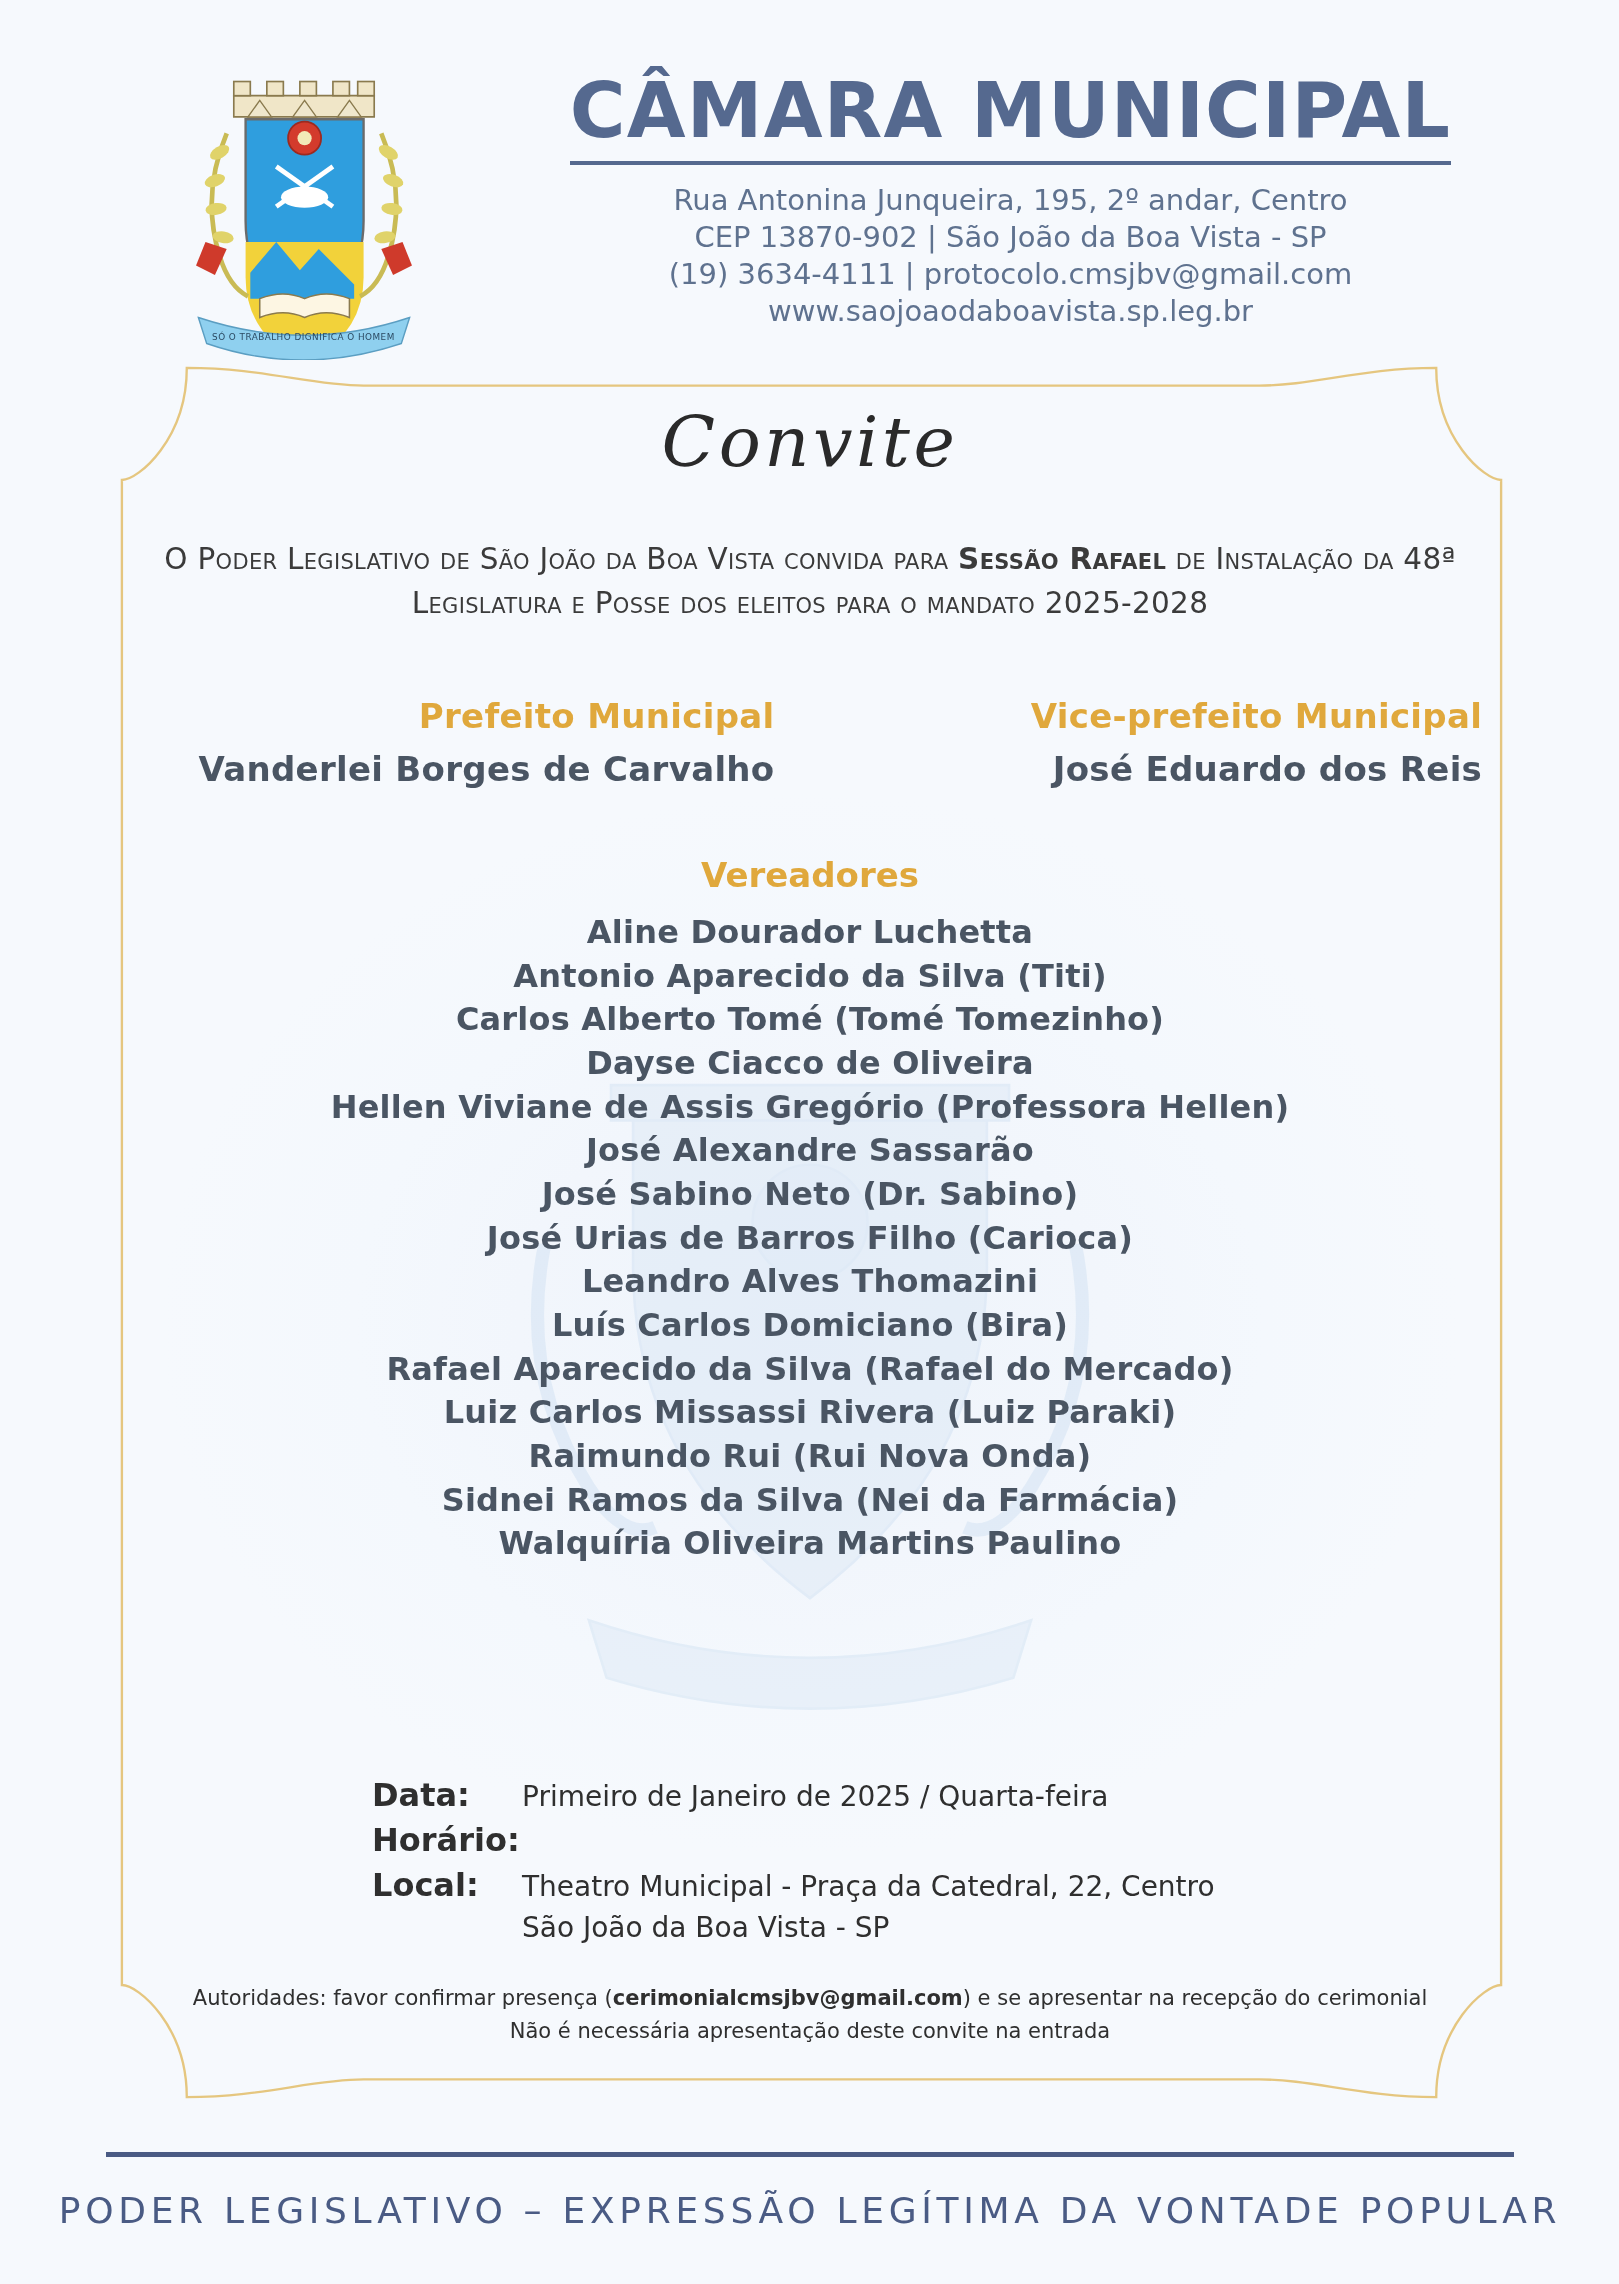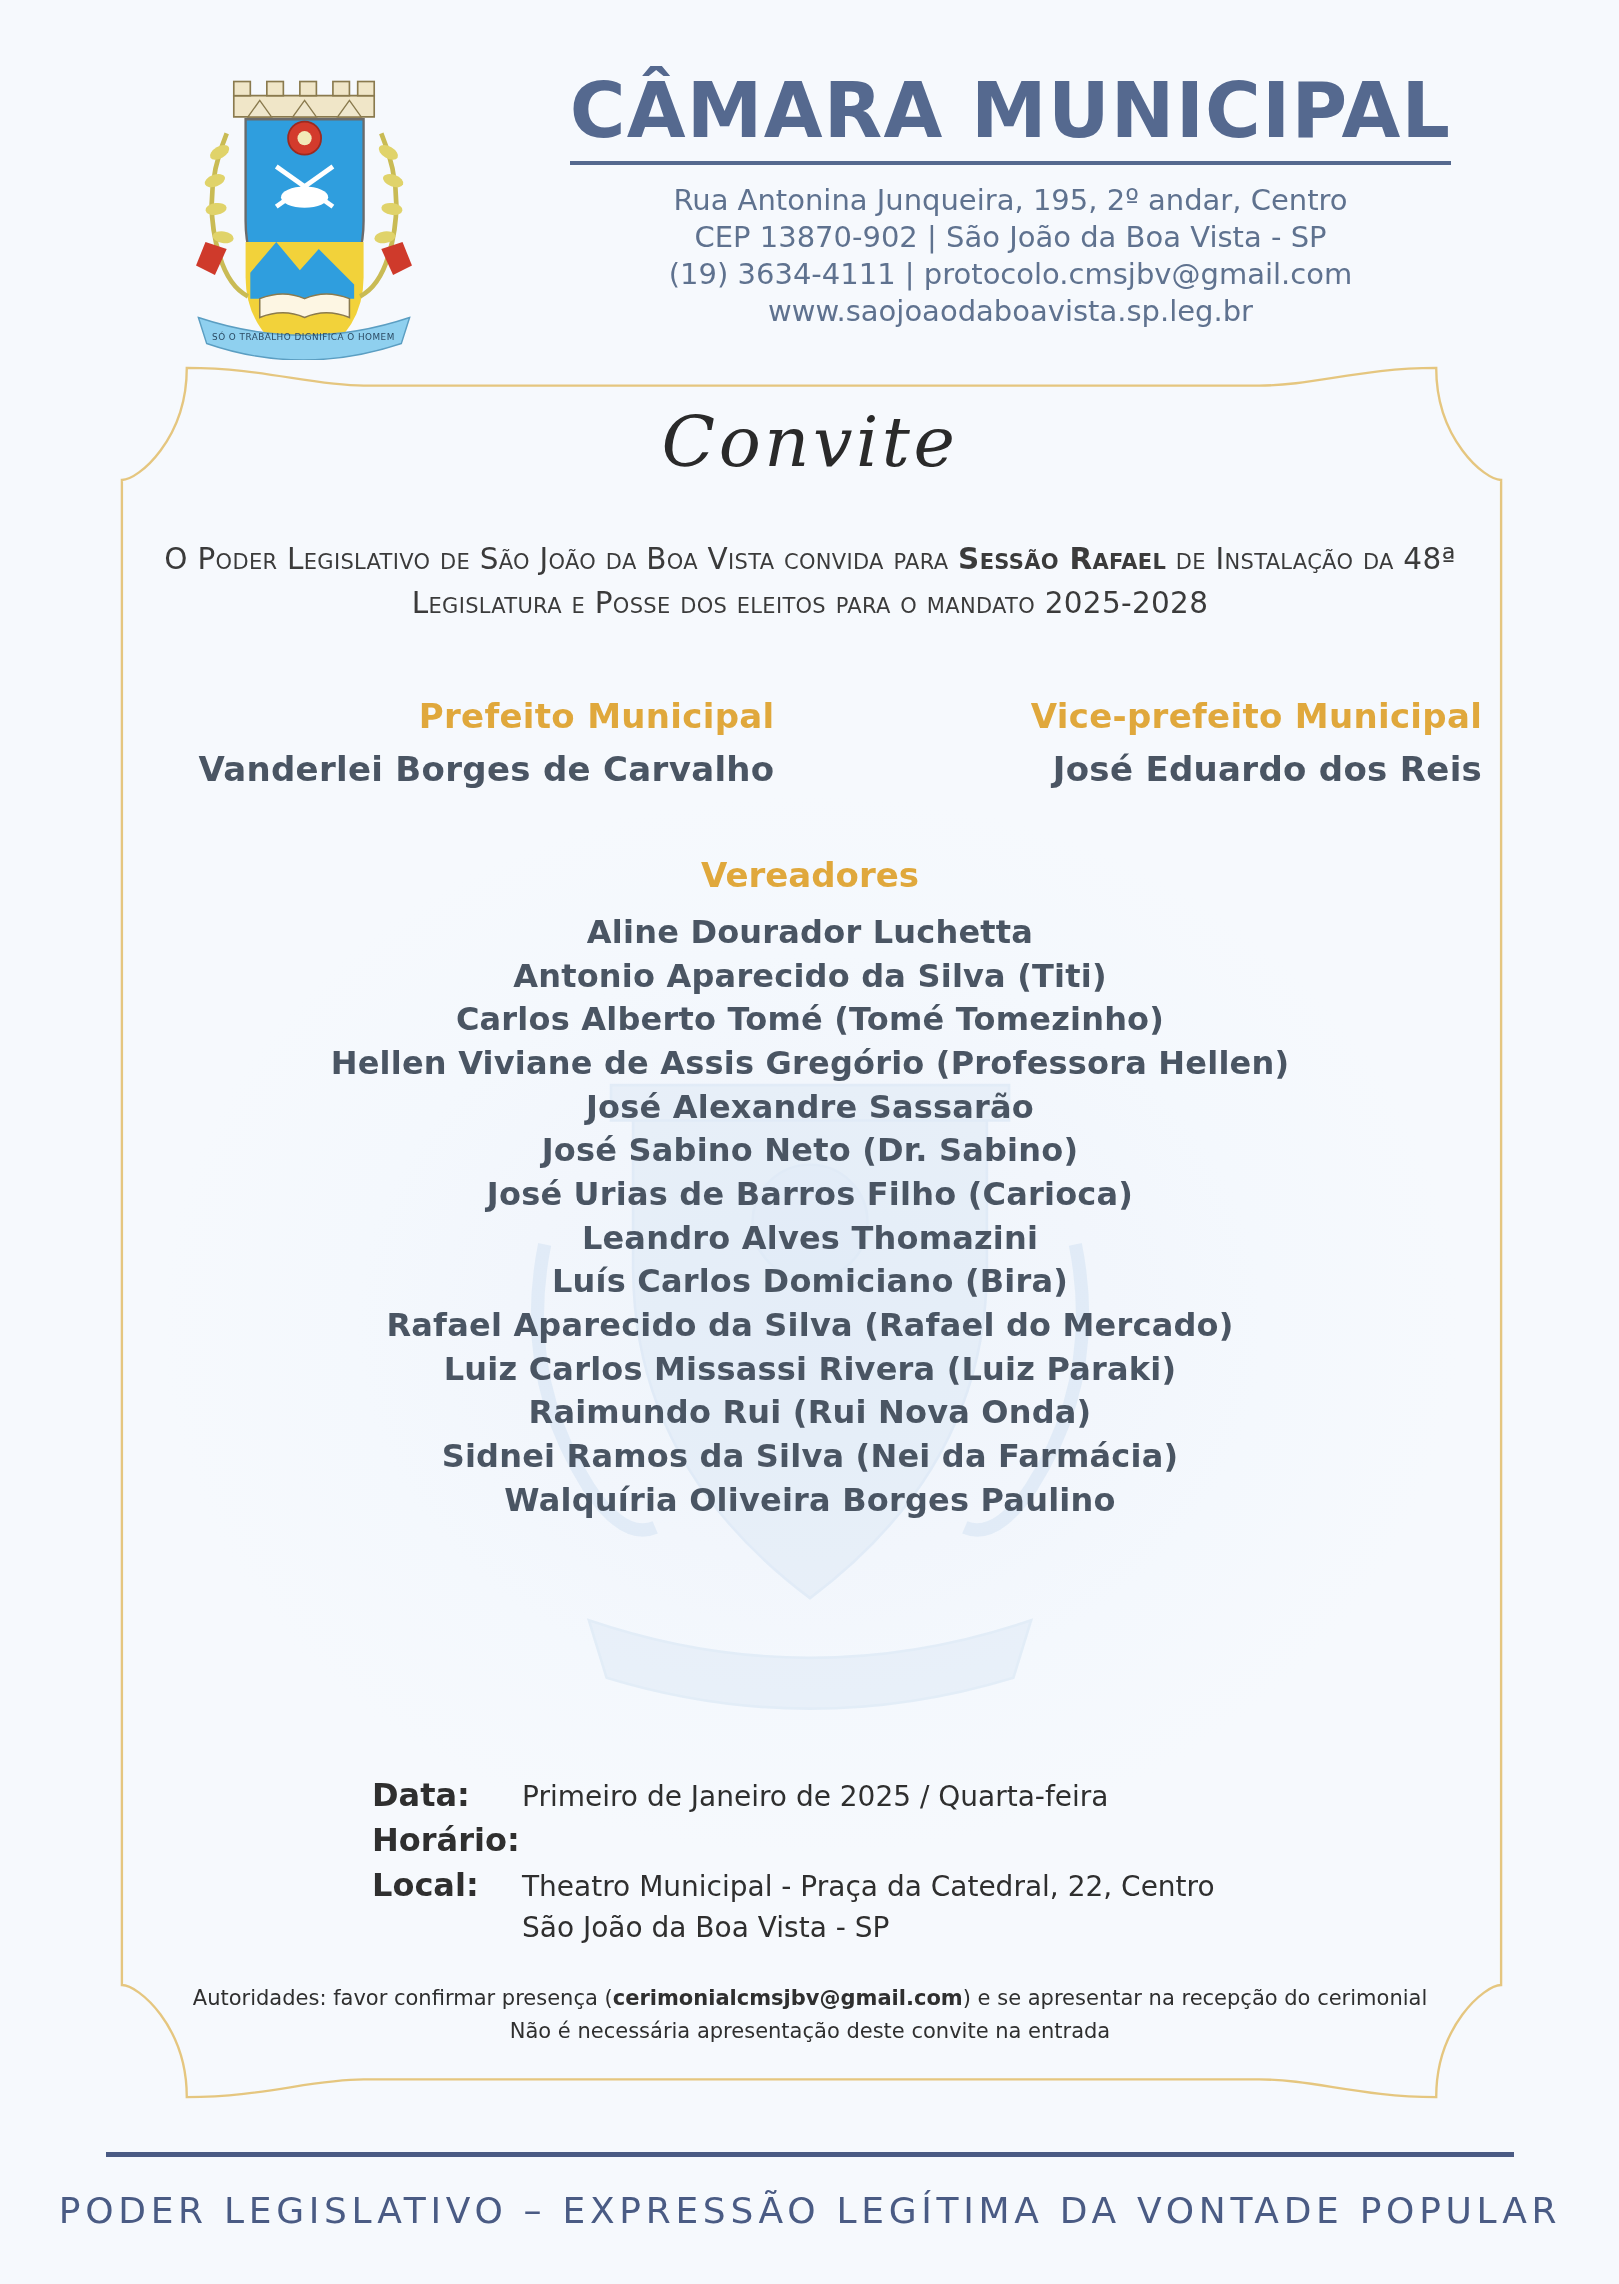--- a/index.html
+++ b/index.html
@@ -339,31 +339,32 @@
       <div class="person">José Eduardo dos Reis</div>
     </div>
   </div>
 
   <div class="vereadores-title">Vereadores</div>
 
   <div class="vereadores-list">
     <div>Aline Dourador Luchetta</div>
     <div>Antonio Aparecido da Silva (Titi)</div>
     <div>Carlos Alberto Tomé (Tomé Tomezinho)</div>
+    <div>Dayse Ciacco de Oliveira</div>
     <div>Hellen Viviane de Assis Gregório (Professora Hellen)</div>
     <div>José Alexandre Sassarão</div>
     <div>José Sabino Neto (Dr. Sabino)</div>
     <div>José Urias de Barros Filho (Carioca)</div>
     <div>Leandro Alves Thomazini</div>
     <div>Luís Carlos Domiciano (Bira)</div>
     <div>Rafael Aparecido da Silva (Rafael do Mercado)</div>
     <div>Luiz Carlos Missassi Rivera (Luiz Paraki)</div>
     <div>Raimundo Rui (Rui Nova Onda)</div>
     <div>Sidnei Ramos da Silva (Nei da Farmácia)</div>
-    <div>Walquíria Oliveira Borges Paulino</div>
+    <div>Walquíria Oliveira Martins Paulino</div>
   </div>
 
   <div class="details">
     <div class="details-row">
       <div class="details-label">Data:</div>
       <div class="details-value">Primeiro de Janeiro de 2025 / Quarta-feira</div>
     </div>
     <div class="details-row">
       <div class="details-label">Horário:</div>
     </div>

